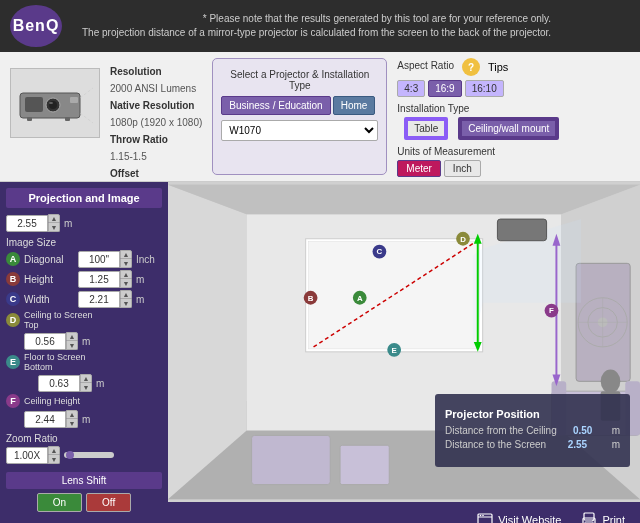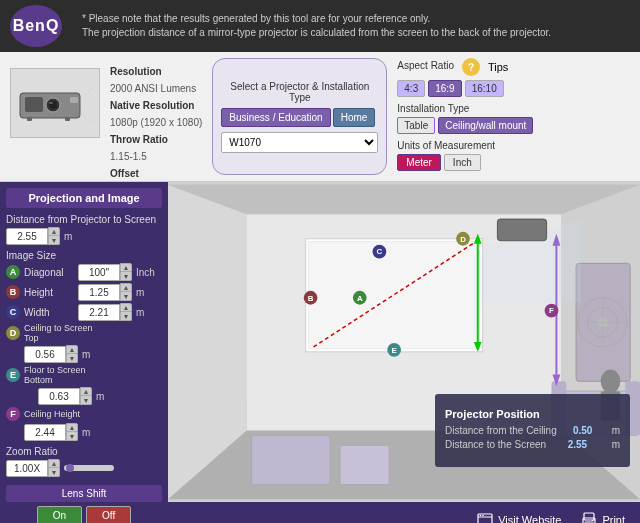--- a/index.html
+++ b/index.html
@@ -32,20 +32,21 @@
       color: white;
       font-size: 16px;
       font-weight: bold;
       letter-spacing: 1px;
     }
     #header-note {
       color: #ccc;
       font-size: 10px;
       margin-left: 20px;
       line-height: 1.4;
+      text-align: right;
     }
 
     
     #top-controls {
       background: #f0f0f0;
       border-bottom: 1px solid #ccc;
       display: flex;
       padding: 6px 10px;
       gap: 10px;
       height: 130px;
@@ -78,22 +79,22 @@
       color: #333;
     }
     #proj-specs .spec-value {
       color: #555;
     }
 
     
     #selector-panel {
       background: #e8e4f0;
       border: 1px solid #a090c0;
-      border-radius: 13px;
-      padding: 22px 8px;
+      border-radius: 5px;
+      padding: 10px 8px;
       width: 175px;
     }
     #selector-panel .panel-title {
       font-size: 10px;
       color: #333;
       margin-bottom: 5px;
       text-align: center;
     }
     .btn-group {
       display: flex;
@@ -162,25 +163,26 @@
       margin-bottom: 3px;
     }
     .install-group {
       display: flex;
       gap: 3px;
       margin-bottom: 6px;
     }
     .install-btn {
       padding: 2px 6px;
       font-size: 10px;
-      border: 1px solid #8b5cf6;
+      border: 4px solid #8b5cf6;
       cursor: pointer;
       border-radius: 2px;
       background: #e8e8e8;
       color: #333;
+      margin-left: 7px;
     }
     .install-btn.active {
       background: #7a5faa;
       color: white;
       border-color: #5a3a8a;
     }
     .measure-label {
       font-size: 10px;
       color: #333;
       margin-bottom: 3px;
@@ -523,21 +525,20 @@
     </div>
   </div>
 
 </div>
 
 <div id="main">
 
   <div id="left-panel">
     <div class="section-title">Projection and Image</div>
 
-    <div class="param-label">Distance from Projector to Screen</div>
     <div class="param-row">
       <div class="spinner-wrap">
         <input type="text" class="spinner-input" value="2.55" style="">
         <div class="spinner-btns">
           <button class="spinner-btn">▲</button>
           <button class="spinner-btn">▼</button>
         </div>
       </div>
       <span class="param-unit">m</span>
     </div>

